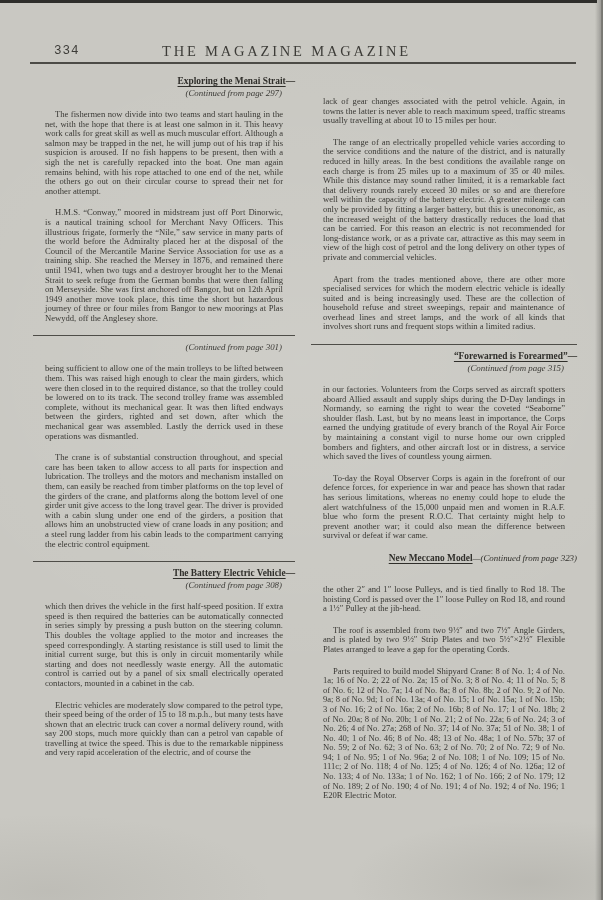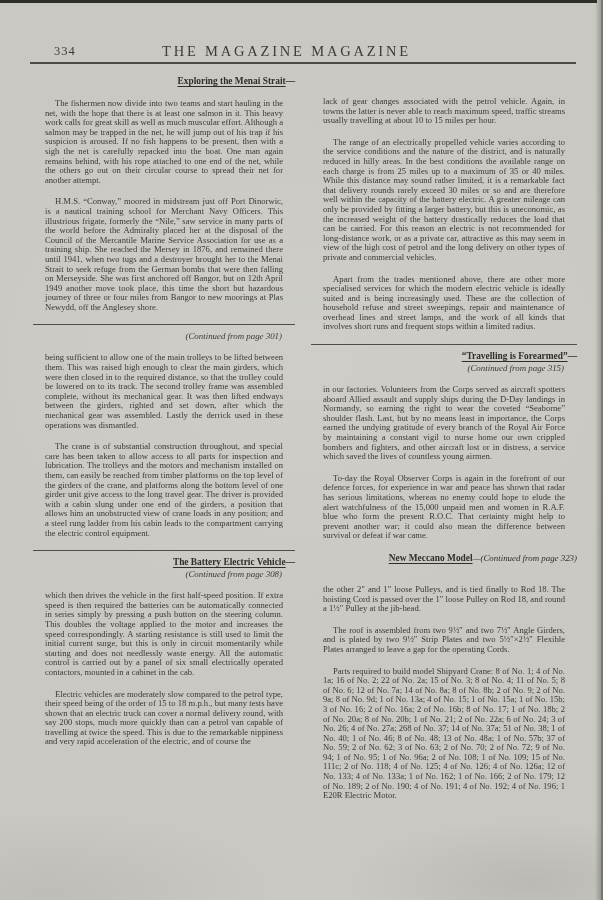--- a/index.html
+++ b/index.html
@@ -22,21 +22,21 @@
     background: #2e2e2b;
   }
   .right-edge {
     position: absolute; top: 0; right: 0; bottom: 0; width: 8px;
     background: linear-gradient(to right, rgba(0,0,0,0), rgba(40,40,36,0.28));
     border-right: 2px solid rgba(35,35,32,0.45);
     box-sizing: border-box;
   }
   .page-num {
     position: absolute; top: 44px; left: 54px;
-    font-size: 12.5px; letter-spacing: 1px; color: #3d3c38;
+    font-size: 12.5px; letter-spacing: 1px; color: #3d3c38; font-family: Liberation Mono, monospace;
   }
   .mag-title {
     position: absolute; top: 43px; left: 0; right: 30px;
     text-align: center;
     font-size: 14.5px; letter-spacing: 2.8px; color: #3d3c38;
   }
   .header-rule {
     position: absolute; top: 62px; left: 30px; right: 27px; height: 2px;
     background: #4c4b46;
   }
@@ -78,20 +78,21 @@
 <div class="top-edge"></div>
 <div class="right-edge"></div>
 
 <div class="page-num">334</div>
 <div class="mag-title">THE MAGAZINE MAGAZINE</div>
 <div class="header-rule"></div>
 
 <div id="col-left" class="col">
 
   <h2 class="sec-head"><span class="underlined">Exploring the Menai Strait</span><span>—</span></h2>
+  <div class="continued">(Continued from page 297)</div>
   <p class="body-p">The fishermen now divide into two teams and start hauling in the net, with the hope that there is at least one salmon in it. This heavy work calls for great skill as well as much muscular effort. Although a salmon may be trapped in the net, he will jump out of his trap if his suspicion is aroused. If no fish happens to be present, then with a sigh the net is carefully repacked into the boat. One man again remains behind, with his rope attached to one end of the net, while the others go out on their circular course to spread their net for another attempt.</p>
   <p class="body-p">H.M.S. “Conway,” moored in midstream just off Port Dinorwic, is a nautical training school for Merchant Navy Officers. This illustrious frigate, formerly the “Nile,” saw service in many parts of the world before the Admiralty placed her at the disposal of the Council of the Mercantile Marine Service Association for use as a training ship. She reached the Mersey in 1876, and remained there until 1941, when two tugs and a destroyer brought her to the Menai Strait to seek refuge from the German bombs that were then falling on Merseyside. She was first anchored off Bangor, but on 12th April 1949 another move took place, this time the short but hazardous journey of three or four miles from Bangor to new moorings at Plas Newydd, off the Anglesey shore.</p>
 
   <hr class="divider">
 
   <div class="continued">(Continued from page 301)</div>
   <p class="body-p noindent">being sufficient to allow one of the main trolleys to be lifted between them. This was raised high enough to clear the main girders, which were then closed in to the required distance, so that the trolley could be lowered on to its track. The second trolley frame was assembled complete, without its mechanical gear. It was then lifted endways between the girders, righted and set down, after which the mechanical gear was assembled. Lastly the derrick used in these operations was dismantled.</p>
   <p class="body-p">The crane is of substantial construction throughout, and special care has been taken to allow access to all parts for inspection and lubrication. The trolleys and the motors and mechanism installed on them, can easily be reached from timber platforms on the top level of the girders of the crane, and platforms along the bottom level of one girder unit give access to the long travel gear. The driver is provided with a cabin slung under one end of the girders, a position that allows him an unobstructed view of crane loads in any position; and a steel rung ladder from his cabin leads to the compartment carrying the electric control equipment.</p>
 
   <hr class="divider">
@@ -104,21 +105,21 @@
 </div>
 
 <div id="col-right" class="col">
 
   <p class="body-p noindent">lack of gear changes associated with the petrol vehicle. Again, in towns the latter is never able to reach maximum speed, traffic streams usually travelling at about 10 to 15 miles per hour.</p>
   <p class="body-p">The range of an electrically propelled vehicle varies according to the service conditions and the nature of the district, and is naturally reduced in hilly areas. In the best conditions the available range on each charge is from 25 miles up to a maximum of 35 or 40 miles. While this distance may sound rather limited, it is a remarkable fact that delivery rounds rarely exceed 30 miles or so and are therefore well within the capacity of the battery electric. A greater mileage can only be provided by fitting a larger battery, but this is uneconomic, as the increased weight of the battery drastically reduces the load that can be carried. For this reason an electric is not recommended for long-distance work, or as a private car, attractive as this may seem in view of the high cost of petrol and the long delivery on other types of private and commercial vehicles.</p>
   <p class="body-p">Apart from the trades mentioned above, there are other more specialised services for which the modern electric vehicle is ideally suited and is being increasingly used. These are the collection of household refuse and street sweepings, repair and maintenance of overhead lines and street lamps, and the work of all kinds that involves short runs and frequent stops within a limited radius.</p>
 
   <hr class="divider">
 
-  <h2 class="sec-head"><span class="underlined">“Travelling is Forearmed”</span><span>—</span></h2>
+  <h2 class="sec-head"><span class="underlined">“Forewarned is Forearmed”</span><span>—</span></h2>
   <div class="continued">(Continued from page 315)</div>
   <p class="body-p noindent">in our factories. Volunteers from the Corps served as aircraft spotters aboard Allied assault and supply ships during the D-Day landings in Normandy, so earning the right to wear the coveted “Seaborne” shoulder flash. Last, but by no means least in importance, the Corps earned the undying gratitude of every branch of the Royal Air Force by maintaining a constant vigil to nurse home our own crippled bombers and fighters, and other aircraft lost or in distress, a service which saved the lives of countless young airmen.</p>
   <p class="body-p">To-day the Royal Observer Corps is again in the forefront of our defence forces, for experience in war and peace has shown that radar has serious limitations, whereas no enemy could hope to elude the alert watchfulness of the 15,000 unpaid men and women in R.A.F. blue who form the present R.O.C. That certainty might help to prevent another war; it could also mean the difference between survival or defeat if war came.</p>
 
   <h2 class="sec-head inline-head"><span class="underlined">New Meccano Model</span><span class="cont-inline">—</span><span class="cont-inline">(Continued from page 323)</span></h2>
   <p class="body-p noindent">the other 2″ and 1″ loose Pulleys, and is tied finally to Rod 18. The hoisting Cord is passed over the 1″ loose Pulley on Rod 18, and round a 1½″ Pulley at the jib-head.</p>
   <p class="body-p">The roof is assembled from two 9½″ and two 7½″ Angle Girders, and is plated by two 9½″ Strip Plates and two 5½″×2½″ Flexible Plates arranged to leave a gap for the operating Cords.</p>
   <p class="body-p">Parts required to build model Shipyard Crane: 8 of No. 1;  4 of No. 1a; 16 of No. 2; 22 of No. 2a; 15 of No. 3; 8 of No. 4; 11 of No. 5; 8 of No. 6;  12 of No. 7a; 14 of No. 8a; 8 of No. 8b; 2 of No. 9; 2 of No. 9a; 8 of No. 9d; 1 of No. 13a; 4 of No. 15; 1 of No. 15a; 1 of No. 15b; 3 of No. 16; 2 of No. 16a; 2 of No. 16b; 8 of No. 17; 1 of No. 18b; 2 of No. 20a; 8 of No. 20b; 1 of No. 21; 2 of No. 22a; 6 of No. 24; 3 of No. 26; 4 of No. 27a; 268 of No. 37; 14 of No. 37a; 51 of No. 38; 1 of No. 40; 1 of No. 46; 8 of No. 48; 13 of No. 48a; 1 of No. 57b; 37 of No. 59; 2 of No. 62; 3 of No. 63; 2 of No. 70; 2 of No. 72; 9 of No. 94; 1 of No. 95; 1 of No. 96a; 2 of No. 108; 1 of No. 109; 15 of No. 111c; 2 of No. 118; 4 of No. 125; 4 of No. 126; 4 of No. 126a; 12 of No. 133; 4 of No. 133a; 1 of No. 162; 1 of No. 166; 2 of No. 179; 12 of No. 189; 2 of No. 190; 4 of No. 191; 4 of No. 192; 4 of No. 196; 1 E20R Electric Motor.</p>
 
 </div>

